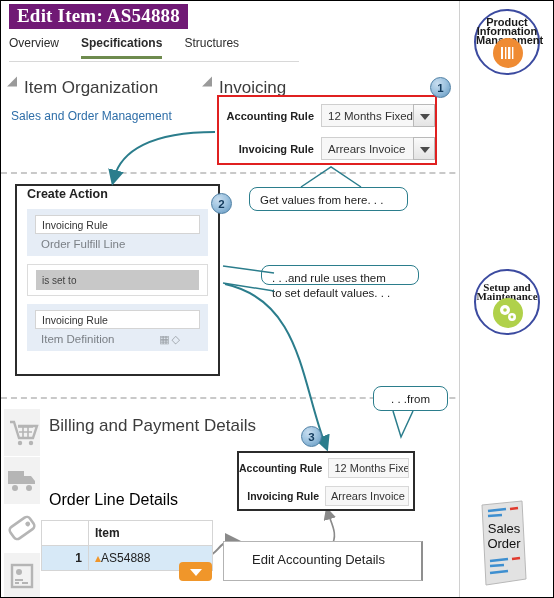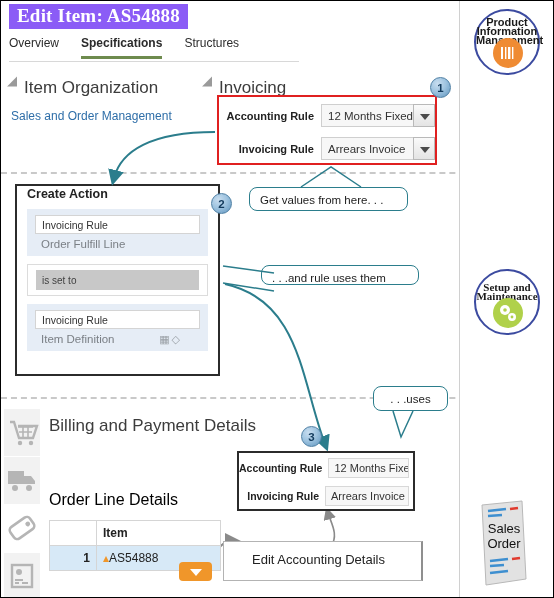--- a/index.html
+++ b/index.html
@@ -17,21 +17,21 @@
     overflow: hidden;
     background: #ffffff;
     border: 1px solid #000;
     box-sizing: border-box;
   }
   .abs { position: absolute; }
 
   
   #title-bar {
     left: 8px; top: 3px;
-    background: #8b5cf6;
+    background: #701a75;
     color: #ffffff;
     font-family: "Liberation Serif", serif;
     font-size: 19px;
     font-weight: bold;
     padding: 1px 8px 2px 8px;
     letter-spacing: .2px;
     line-height: 22px;
   }
   #tabs {
     left: 8px; top: 33px;
@@ -245,21 +245,21 @@
     font-size: 17px;
     color: #3c3c3c;
   }
   #orderline-title {
     left: 48px; top: 490px;
     font-size: 16px;
     color: #000000;
   }
 
   #ol-table {
-    left: 48px; top: 519px;
+    left: 40px; top: 519px;
     width: 172px;
     border-collapse: collapse;
     font-size: 12px;
   }
   #ol-table th, #ol-table td {
     border: 1px solid #d5d5d5;
     padding: 5px 6px;
     text-align: left;
   }
   #ol-table th { font-weight: bold; color: #222; background: #ffffff; }
@@ -451,23 +451,24 @@
       </div>
     </div>
   </div>
 
   <div class="abs badge" style="left:210px; top:192px;">2</div>
 
   <div class="abs callout" style="left:248px; top:186px; width:159px; height:24px;">Get values from here. . .</div>
 
   <div class="abs callout" style="left:260px; top:264px; width:158px; height:20px;">
     <div>. . .and rule uses them</div>
-  </div>
-
-  <div class="abs callout" style="left:372px; top:385px; width:75px; height:25px; text-align:center;">. . .uses</div>
+    <div>to set default values. . .</div>
+  </div>
+
+  <div class="abs callout" style="left:372px; top:385px; width:75px; height:25px; text-align:center;">. . .from</div>
 
   <svg class="abs" style="left:0; top:0; pointer-events:none;" width="554" height="598">
     <defs>
       <marker id="tealArrow" markerWidth="8" markerHeight="8" refX="4" refY="4" orient="auto">
         <path d="M0,0 L8,4 L0,8 Z" fill="#2b7d8c"></path>
       </marker>
       <marker id="greyArrow" markerWidth="8" markerHeight="8" refX="4" refY="4" orient="auto">
         <path d="M0,0 L8,4 L0,8 Z" fill="#8a8a8a"></path>
       </marker>
     </defs>

